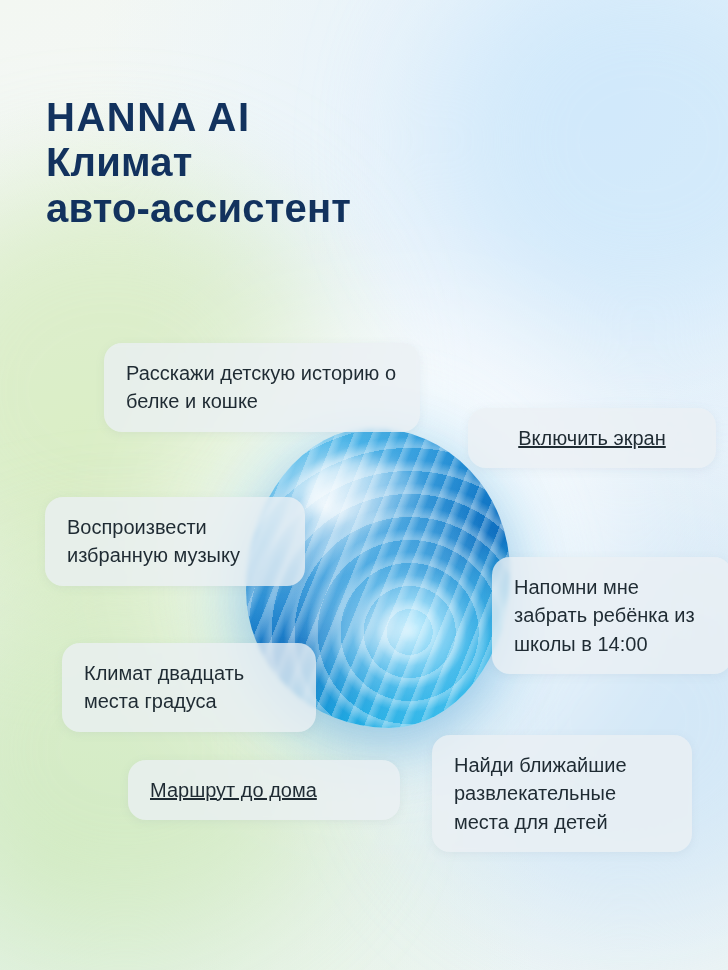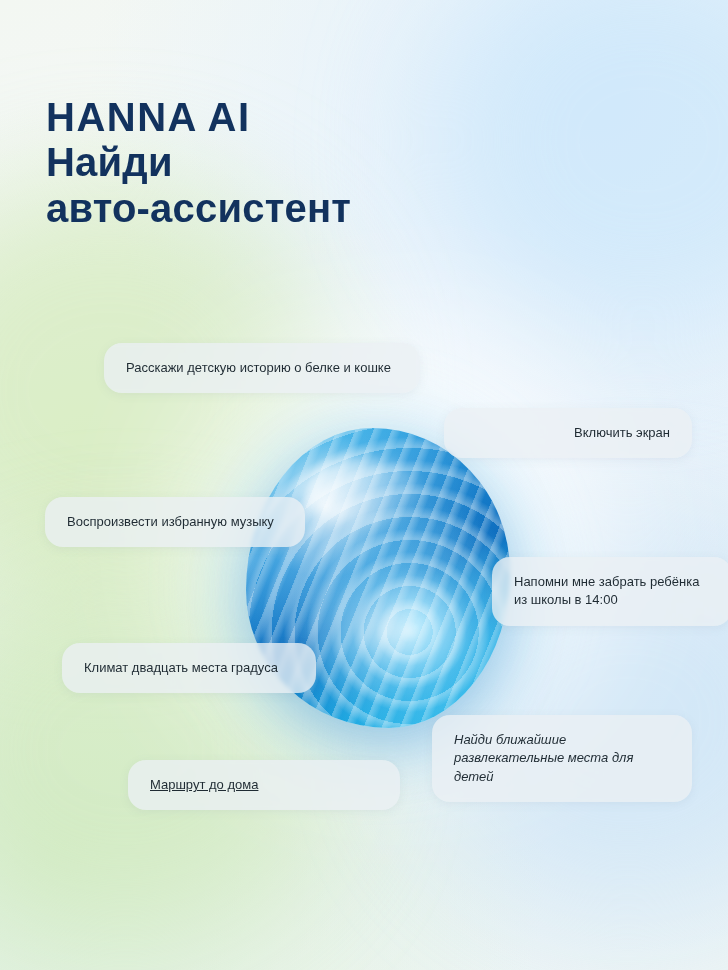--- a/index.html
+++ b/index.html
@@ -134,47 +134,47 @@
   }
 
   
   .bubble {
     position: absolute;
     z-index: 5;
     background: rgba(235,240,243,0.78);
     border-radius: 18px;
     padding: 16px 22px;
     color: #1f2b33;
-    font-size: 13px;
+    font-size: 20px;
     line-height: 1.42;
     box-shadow: 0 2px 10px rgba(120,140,160,0.10);
     backdrop-filter: blur(2px);
   }
   .b1 { left: 104px; top: 343px; width: 272px; }
-  .b2 { left: 444px; top: 408px; width: 204px; text-align: right; }
+  .b2 { left: 468px; top: 408px; width: 204px; text-align: center; text-decoration: underline; }
   .b3 { left: 34px;  top: 497px; width: 216px; margin-left: 11px; }
   .b4 { left: 492px; top: 557px; width: 196px; }
   .b5 { left: 62px;  top: 643px; width: 210px; }
   .b6 { left: 128px; top: 760px; width: 228px; text-decoration: underline; }
-  .b7 { left: 432px; top: 715px; width: 216px; font-style: italic; }
+  .b7 { left: 432px; top: 735px; width: 216px; }
 </style>
 </head>
 <body>
 
 <div class="poster">
 
   <div class="blob blob-green-top"></div>
   <div class="blob blob-blue-top"></div>
   <div class="blob blob-green-bottom"></div>
   <div class="blob blob-blue-bottom"></div>
   <div class="blob blob-white-center"></div>
 
   <h1 class="headline">
     <span class="line line-1">HANNA AI</span>
-    <span class="line line-2">Найди</span>
+    <span class="line line-2">Климат</span>
     <span class="line line-3">авто-ассистент</span>
   </h1>
 
   <div class="orb-wrap">
     <div class="orb-glow"></div>
     <div class="orb">
       <div class="orb-swirl"></div>
       <div class="orb-highlight"></div>
     </div>
   </div>

